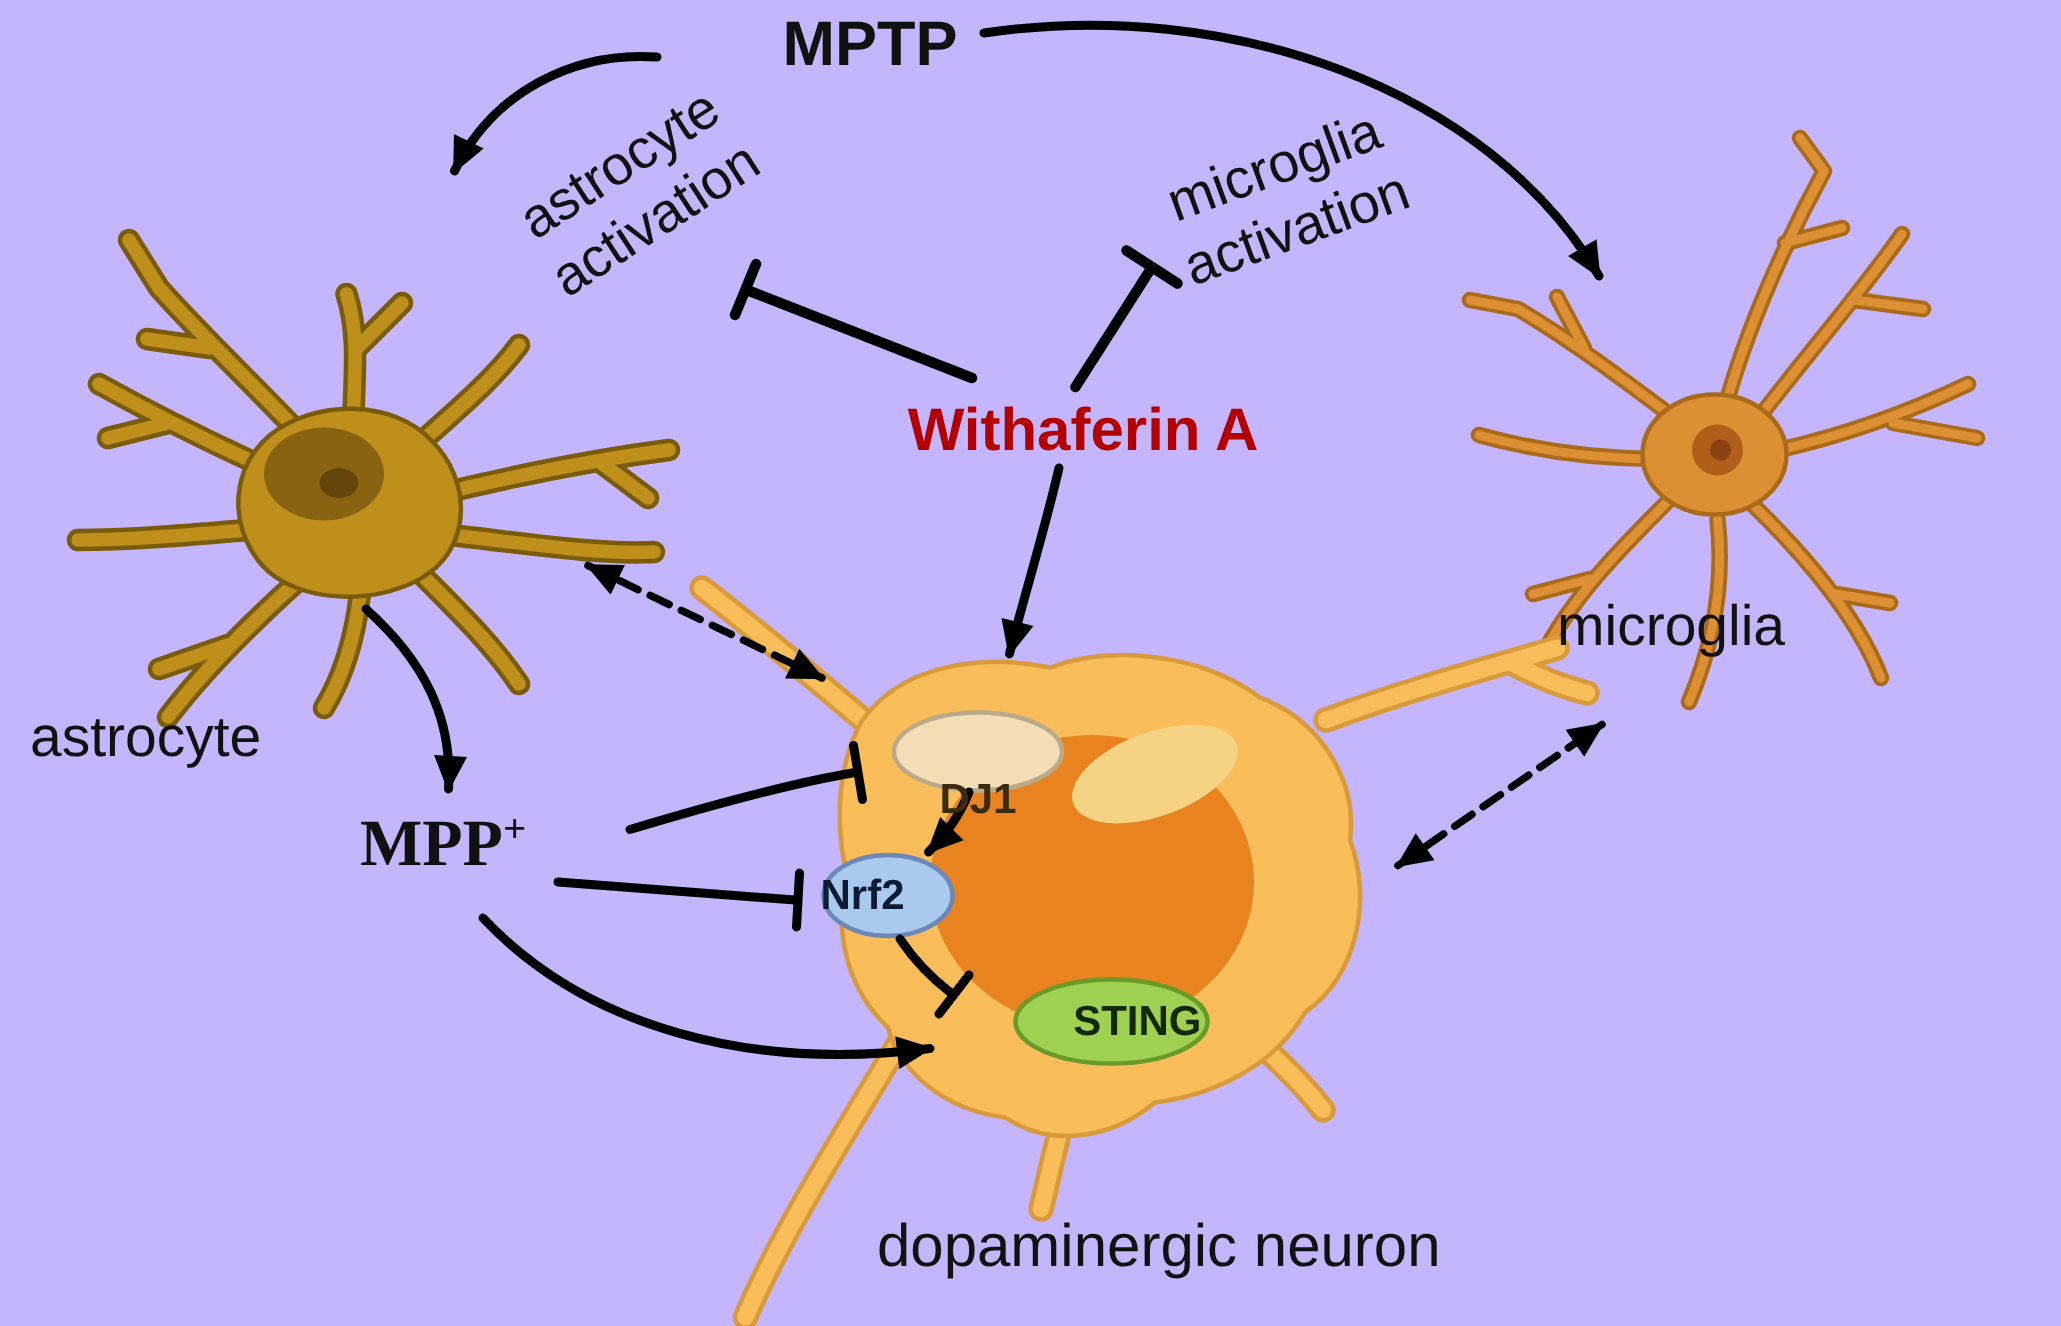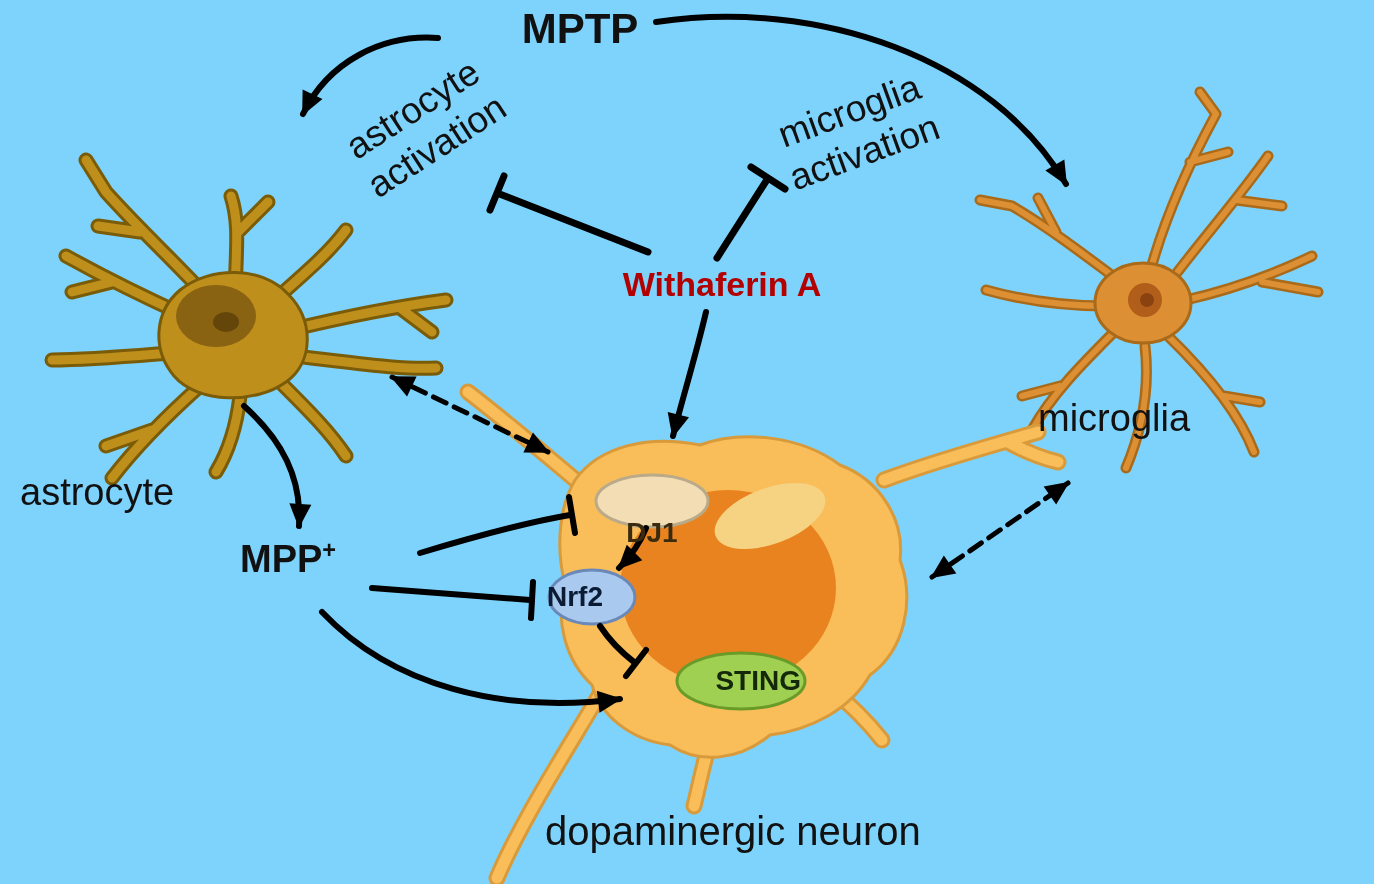--- a/index.html
+++ b/index.html
@@ -1,32 +1,32 @@
 <!DOCTYPE html>
 <html><head>
 <meta charset="utf-8">
 <style>
   html,body{margin:0;padding:0;background:#fff;}
   #stage{
-    position:relative;width:1374px;height:884px;background:#7dd3fc;
+    position:relative;width:1374px;height:884px;background:#c4b5fd;
     overflow:hidden;font-family:"Liberation Sans", sans-serif;color:#111;
   }
   #cells-svg{position:absolute;left:0;top:0;width:1374px;height:884px;}
   .label{position:absolute;white-space:nowrap;line-height:1.08;}
   .lbl-mptp{left:500px;top:6px;width:160px;text-align:center;font-size:42px;font-weight:bold;}
   .lbl-astro-act{left:310px;top:84px;width:230px;text-align:center;font-size:37px;
     transform:rotate(-33deg);line-height:44px;}
   .lbl-micro-act{left:737px;top:88px;width:240px;text-align:center;font-size:37px;
     transform:rotate(-20deg);line-height:44px;}
-  .lbl-wfa{left:572px;top:266px;width:300px;text-align:center;font-size:34px;font-weight:bold;color:#b30000;}
+  .lbl-wfa{left:572px;top:266px;width:300px;text-align:center;font-size:40px;font-weight:bold;color:#b30000;}
   .lbl-astrocyte{left:20px;top:472px;font-size:38px;}
   .lbl-microglia{left:1038px;top:398px;font-size:38px;}
-  .lbl-mpp{left:240px;top:538px;font-size:38px;font-weight:bold;}
+  .lbl-mpp{left:240px;top:538px;font-size:44px;font-weight:bold;font-family:Liberation Serif, serif;}
   .lbl-mpp sup{font-size:0.62em;}
-  .lbl-neuron{left:545px;top:810px;width:455px;text-align:left;font-size:40px;}
+  .lbl-neuron{left:545px;top:810px;width:455px;text-align:center;font-size:40px;}
   .lbl-dj1{left:602px;top:486px;width:100px;text-align:center;font-size:28px;font-weight:bold;color:#3a2a10;margin-top:32px;}
   .lbl-nrf2{left:547px;top:582px;width:90px;text-align:left;font-size:28px;font-weight:bold;color:#0b1b33;}
   .lbl-sting{left:681px;top:666px;width:120px;text-align:right;font-size:28px;font-weight:bold;color:#13290a;}
 </style>
 </head>
 <body>
 
 <div id="stage">
 
   <svg id="cells-svg" viewBox="0 0 1374 884" xmlns="http://www.w3.org/2000/svg">

